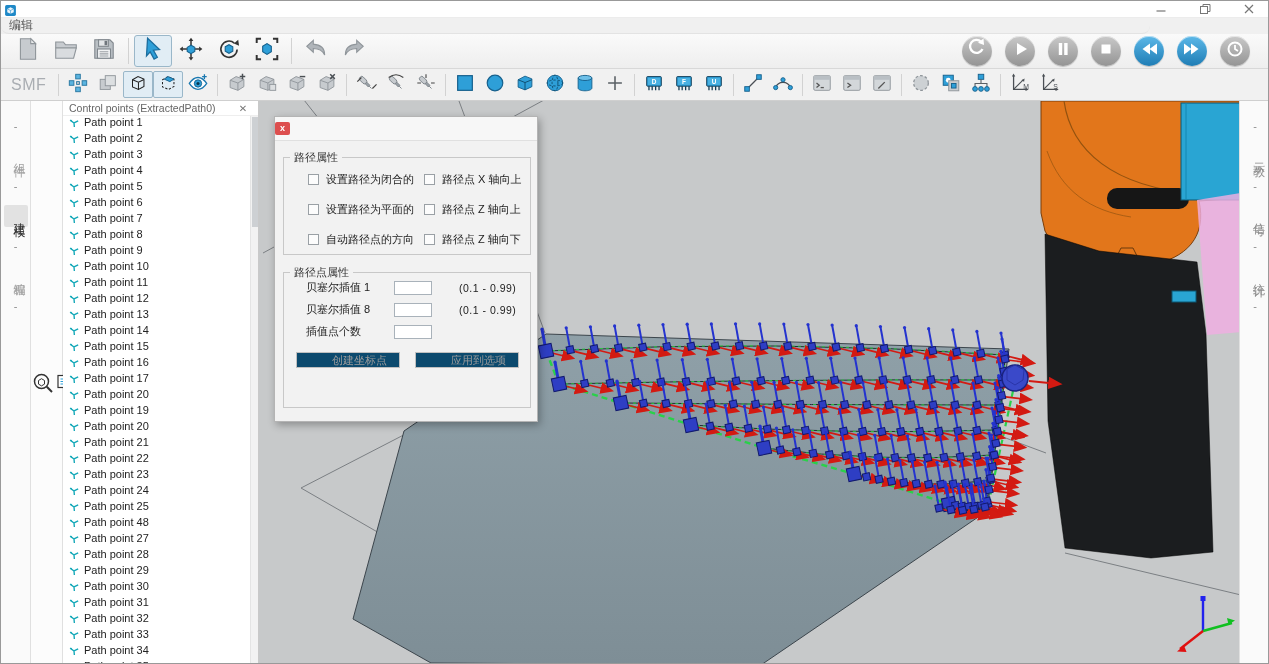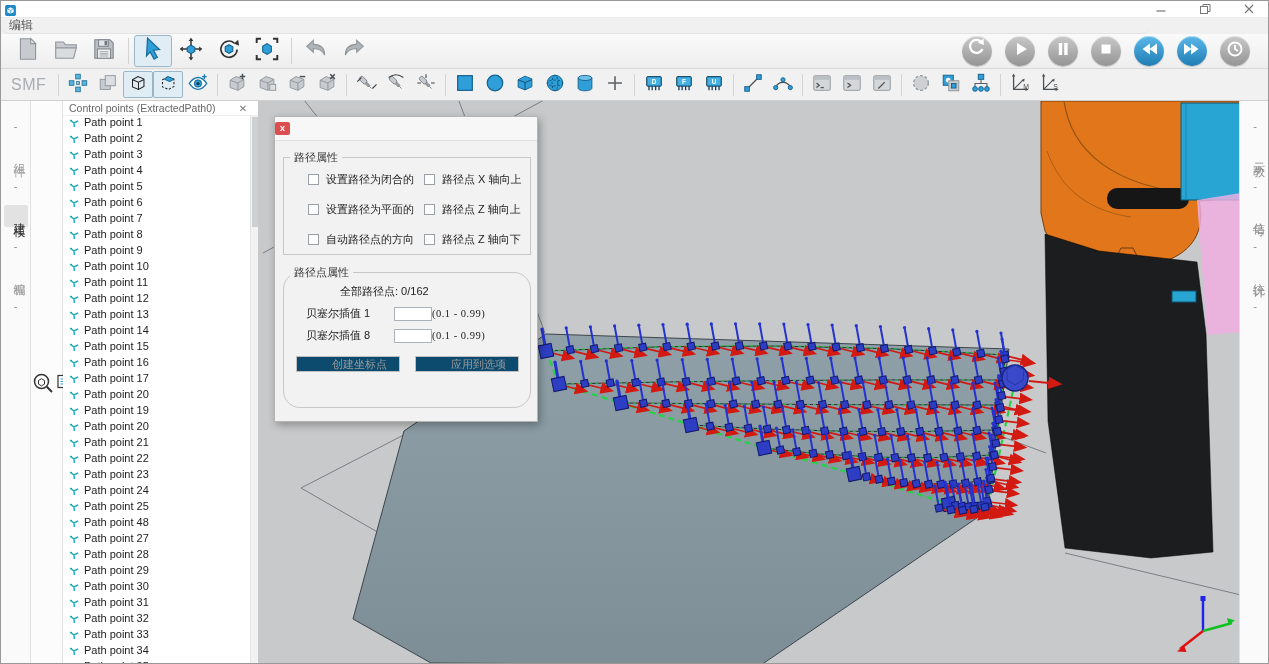--- a/index.html
+++ b/index.html
@@ -52,30 +52,30 @@
   .rtabs{width:31px;height:564px;background:#fafafa;border-left:1px solid #e0e0e0;display:flex;flex-direction:column;align-items:center;padding-top:14px;flex:none;}
   .rtabs .vtab{color:#8b8b8b;}
   
   .dialog{position:absolute;left:15px;top:15px;width:264px;height:306px;background:#f2f2f2;border:1px solid #b4b4b4;box-shadow:2px 3px 8px rgba(0,0,0,.3);}
   .dlg-title{height:24px;background:#f7f7f7;border-bottom:1px solid #e0e0e0;display:flex;align-items:center;}
   .dlg-title-text{font-size:11px;color:#333;padding-left:9px;flex:1;}
   .dlg-close{width:15px;height:13px;background:#dd4f4f;color:#fff;font-size:9px;font-weight:bold;display:flex;align-items:center;justify-content:center;margin-right:6px;border-radius:2px;line-height:1;}
   .grp{position:absolute;left:8px;width:248px;border:1px solid #c8c8c8;}
   .grp-label{position:absolute;top:-8px;left:6px;background:#f2f2f2;padding:0 4px;font-size:11px;color:#333;}
   #grp1{top:40px;height:98px;}
-  #grp2{top:155px;height:136px;border-radius:17px;}
+  #grp2{top:155px;height:136px;}
   .cbgrid{display:grid;grid-template-columns:116px 1fr;row-gap:15px;padding:14px 0 0 24px;}
   .cbitem{display:flex;align-items:center;gap:7px;}
   .cb{width:11px;height:11px;border:1px solid #9aa0a5;background:#fcfcfc;flex:none;}
   .cblabel{font-size:11px;color:#222;white-space:nowrap;}
   .total{font-size:11px;color:#222;padding:11px 0 0 56px;}
   .frow{display:flex;align-items:center;padding-left:22px;margin-top:7px;}
   .flabel{font-size:11px;color:#222;width:88px;flex:none;}
   .finput{width:38px;height:14px;border:1px solid #a9b2ba;background:#fff;font-size:10px;padding:0 2px;}
-  .fhint{font-size:10.5px;color:#222;margin-left:0;letter-spacing:.5px;font-family:Liberation Serif, serif;}
+  .fhint{font-size:10.5px;color:#222;margin-left:27px;letter-spacing:.5px;}
   .btnrow{display:flex;justify-content:center;gap:15px;margin-top:13px;}
   .dbtn{width:104px;height:16px;background:#0c4a6e;border:1px solid #c0c0c0;color:#9b9b9b;font-size:11px;display:flex;align-items:center;justify-content:center;padding-left:24px;}
 </style>
 </head>
 <body>
 
 <div id="app">
 
   <div class="titlebar">
     <span class="appicon" id="appicon"><svg width="13" height="13" viewBox="0 0 24 24">
@@ -1444,31 +1444,35 @@
                 <span class="cblabel">自动路径点的方向</span>
               </span>
               <span class="cbitem">
                 <span class="cb"></span>
                 <span class="cblabel">路径点 Z 轴向下</span>
               </span>
             </div>
         </div>
         <div class="grp" id="grp2">
           <span class="grp-label">路径点属性</span>
-          <div class="total">全部路径点: 0/162</div>
           <div id="fieldrows">
               <div class="frow">
                 <span class="flabel">贝塞尔插值 1</span>
                 <input class="finput" value="" style="">
                 <span class="fhint">(0.1 - 0.99)</span>
               </div>
               <div class="frow">
                 <span class="flabel">贝塞尔插值 8</span>
                 <input class="finput" value="" style="">
                 <span class="fhint">(0.1 - 0.99)</span>
+              </div>
+              <div class="frow">
+                <span class="flabel">插值点个数</span>
+                <input class="finput" value="" style="">
+                <span class="fhint"></span>
               </div>
             </div>
           <div class="btnrow" id="btnrow">
               <span class="dbtn">创建坐标点</span>
               <span class="dbtn">应用到选项</span>
             </div>
         </div>
       </div>
     </div>
 

